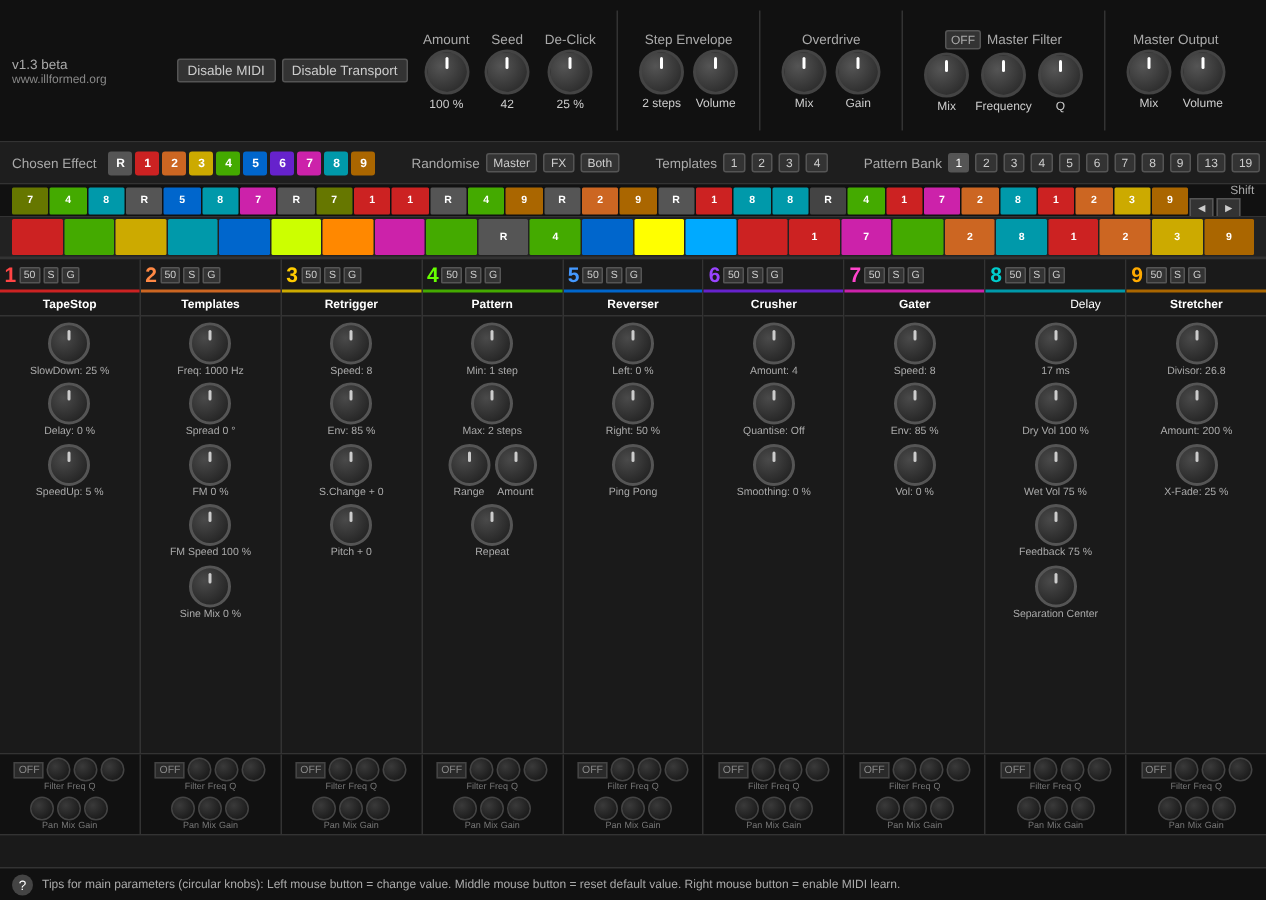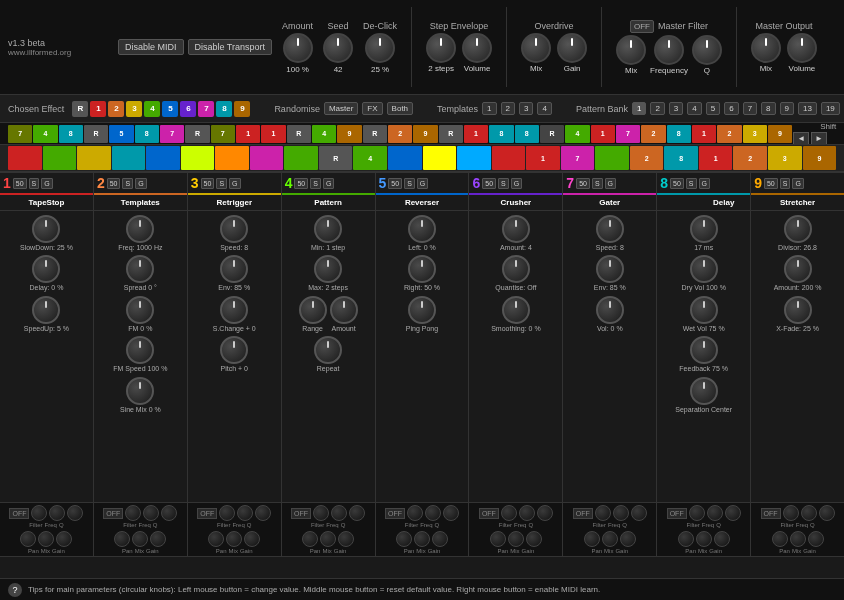--- a/index.html
+++ b/index.html
@@ -751,21 +751,21 @@
   </div>
 
   <div style="flex:1;border-right:1px solid #333;background:#1a1a1a;display:flex;flex-direction:column;min-width:0;">
     <div class="ch-header-strip" style="border-bottom:2px solid #0099aa;">
       <span style="color:#00cccc;font-size:14px;font-weight:bold;">8</span>
       <button class="ch-small-btn">50</button>
       <button class="ch-small-btn">S</button>
       <button class="ch-small-btn">G</button>
     </div>
     <div class="ch-name-bar">
-        <span style="font-size:8px;font-weight:bold;color:#fff;margin-left:40px;">Delay</span>
+        <span style="font-size:8px;font-weight:normal;color:#fff;margin-left:40px;">Delay</span>
       </div>
     <div class="channel-body">
       <div class="knob-item">
         <div class="ch-knob"></div>
         <div class="ch-knob-label">17 ms</div>
       </div>
       <div class="knob-item">
         <div class="ch-knob"></div>
         <div class="ch-knob-label">Dry Vol 100 %</div>
       </div>

